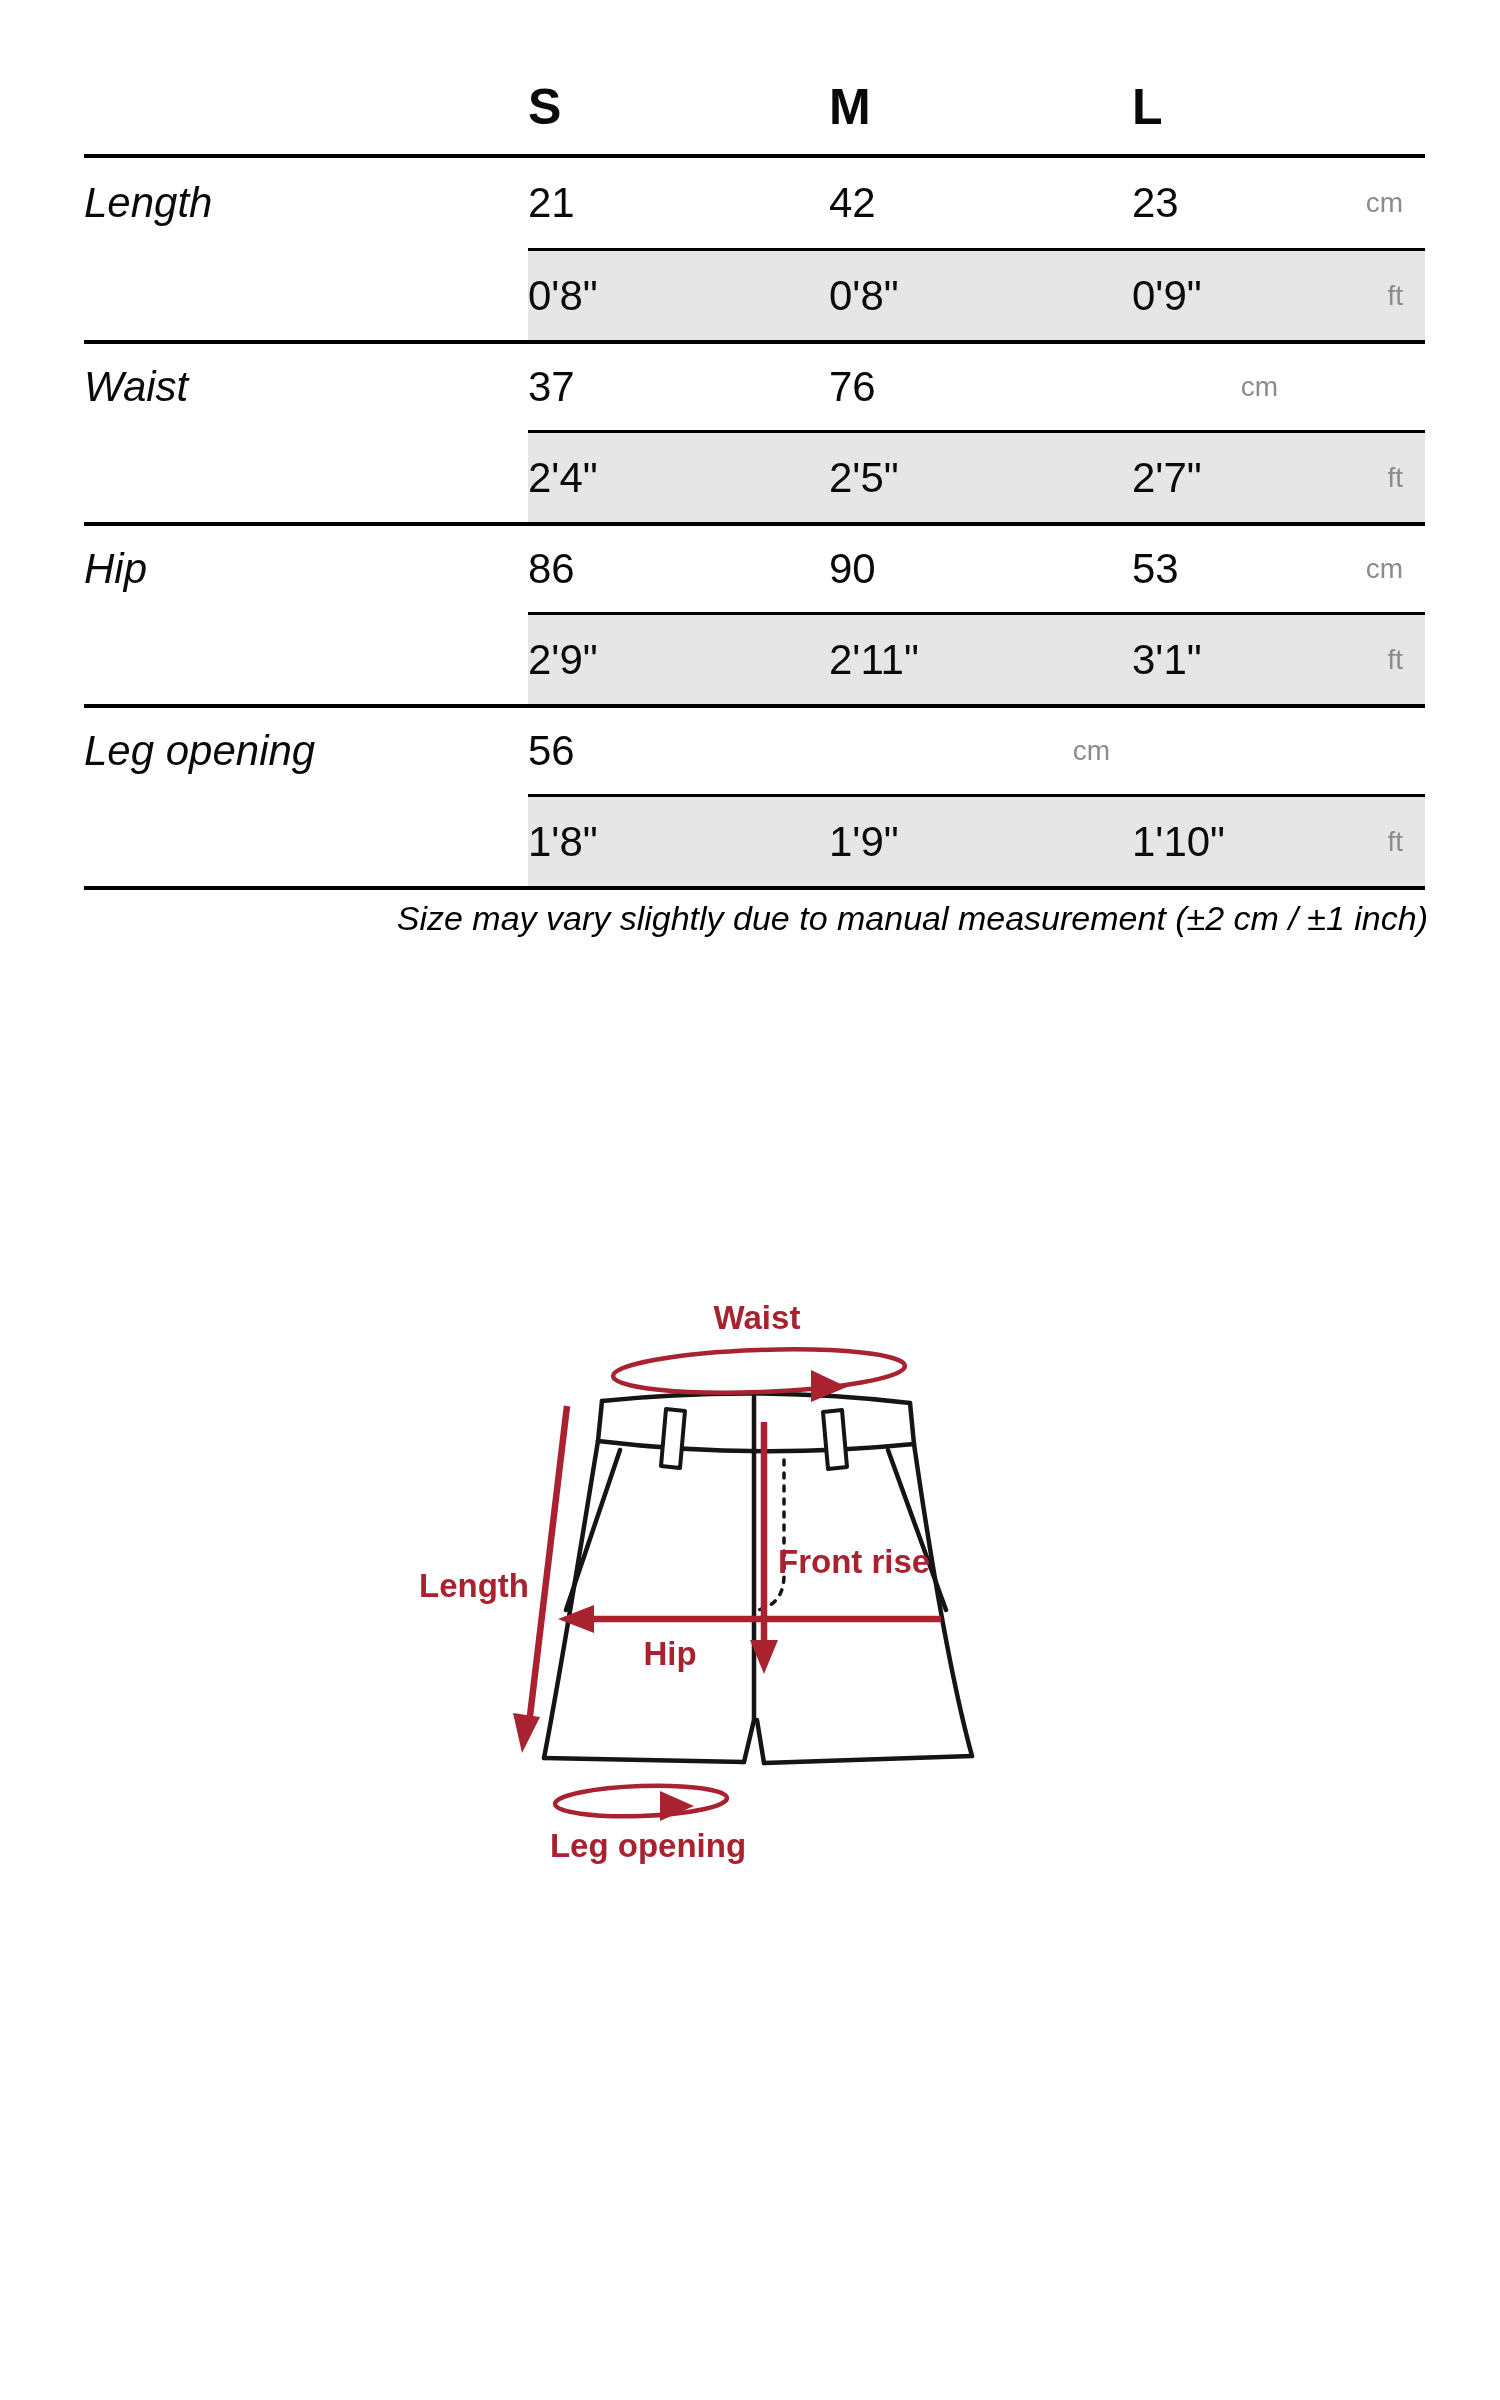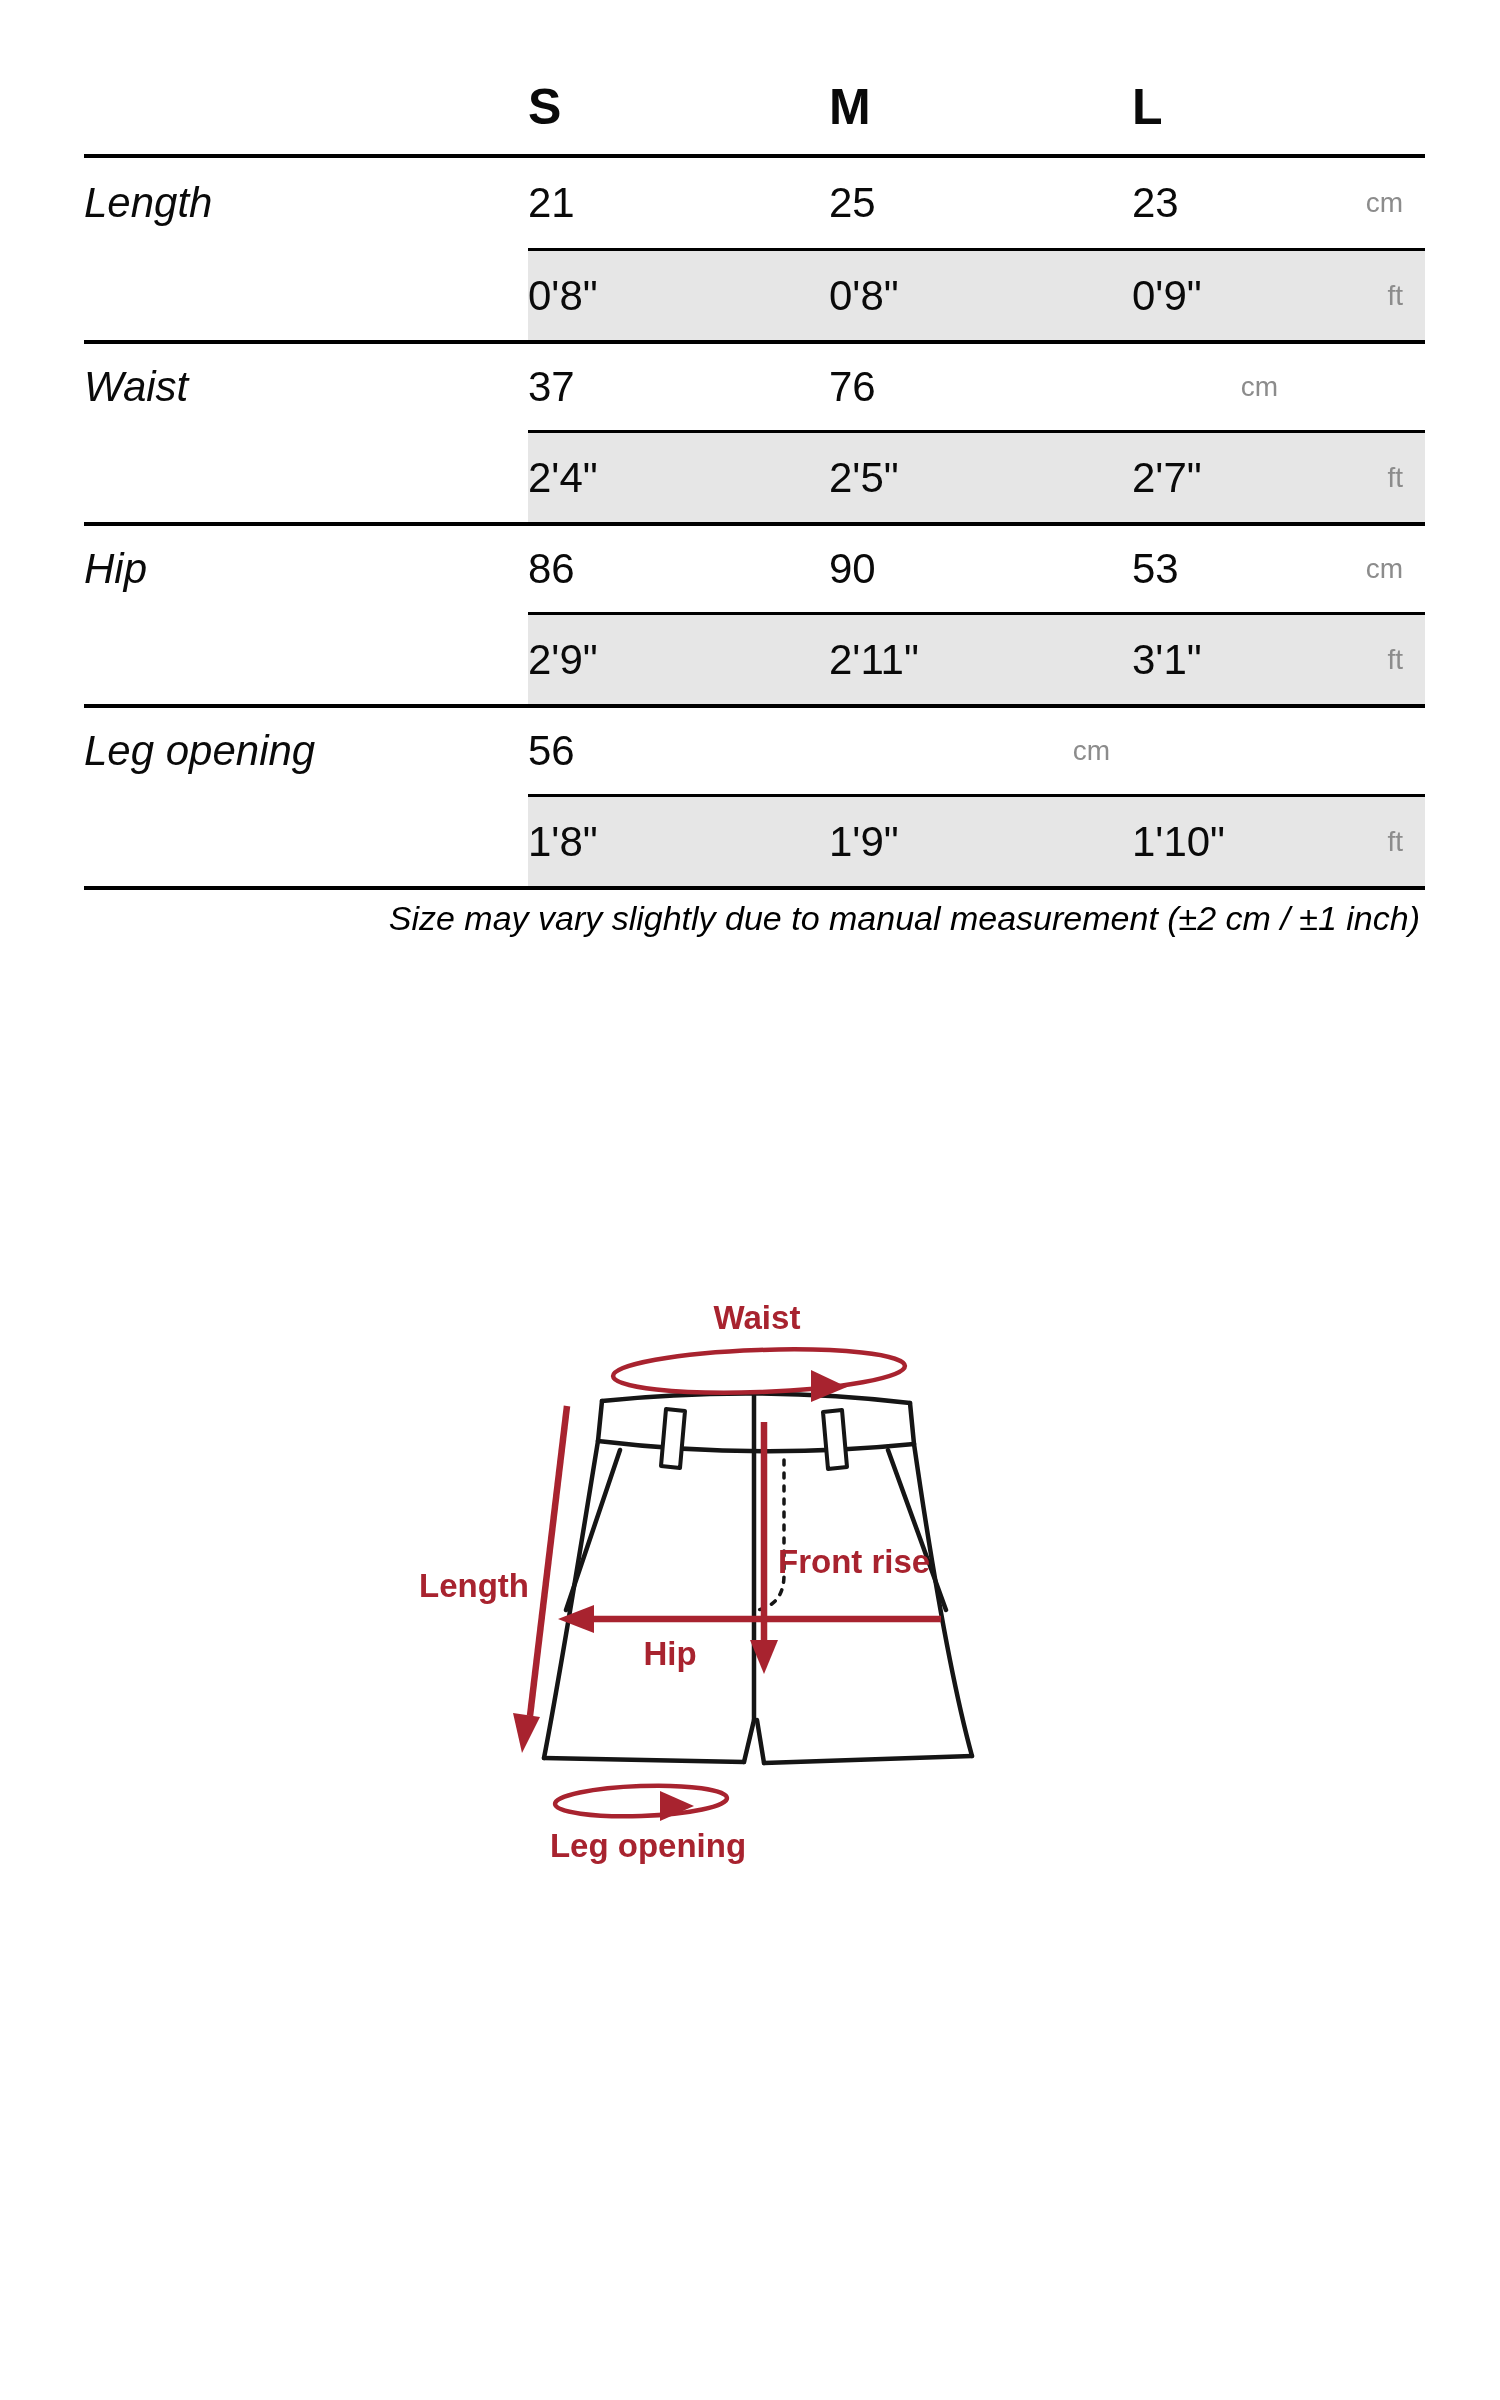--- a/index.html
+++ b/index.html
@@ -16,21 +16,21 @@
   .t-head .cell{display:flex;align-items:center;font-weight:bold;font-size:50px;}
   .t-row.cm{height:90px;}
   .t-row.ft{height:92px;}
   .t-row.sep{border-top:4px solid #000;}
   .cell{display:flex;align-items:center;font-size:42px;line-height:1;}
   .cell.lbl{font-style:italic;}
   .t-row.ft .cell.val,.t-row.ft .cell.unit{background:#e6e6e6;border-top:3px solid #000;}
   .cell.unit{justify-content:flex-end;padding-right:22px;font-size:28px;color:#8c8c8c;}
 
   .note{
-    position:absolute;top:899px;right:80px;font-style:italic;font-size:34px;color:#000;
+    position:absolute;top:899px;right:72px;font-style:italic;font-size:34px;color:#000;
     white-space:nowrap;
   }
 
   
   .diagram{position:absolute;left:380px;top:1270px;width:620px;height:620px;}
   .diagram svg{display:block;width:620px;height:620px;}
   .diag-label{font-family:"Liberation Sans", sans-serif;font-size:33px;font-weight:bold;}
 </style>
 </head>
 <body>
@@ -43,21 +43,21 @@
       <div class="cell"></div>
       <div class="cell">S</div>
       <div class="cell">M</div>
       <div class="cell">L</div>
       <div class="cell"></div>
     </div>
 
     <div class="t-grid t-row cm">
       <div class="cell lbl">Length</div>
       <div class="cell val">21</div>
-      <div class="cell val">25</div>
+      <div class="cell val">42</div>
       <div class="cell val">23</div>
       <div class="cell unit">cm</div>
     </div>
     <div class="t-grid t-row ft">
       <div class="cell lbl"></div>
       <div class="cell val">0'8"</div>
       <div class="cell val">0'8"</div>
       <div class="cell val">0'9"</div>
       <div class="cell unit">ft</div>
     </div>

